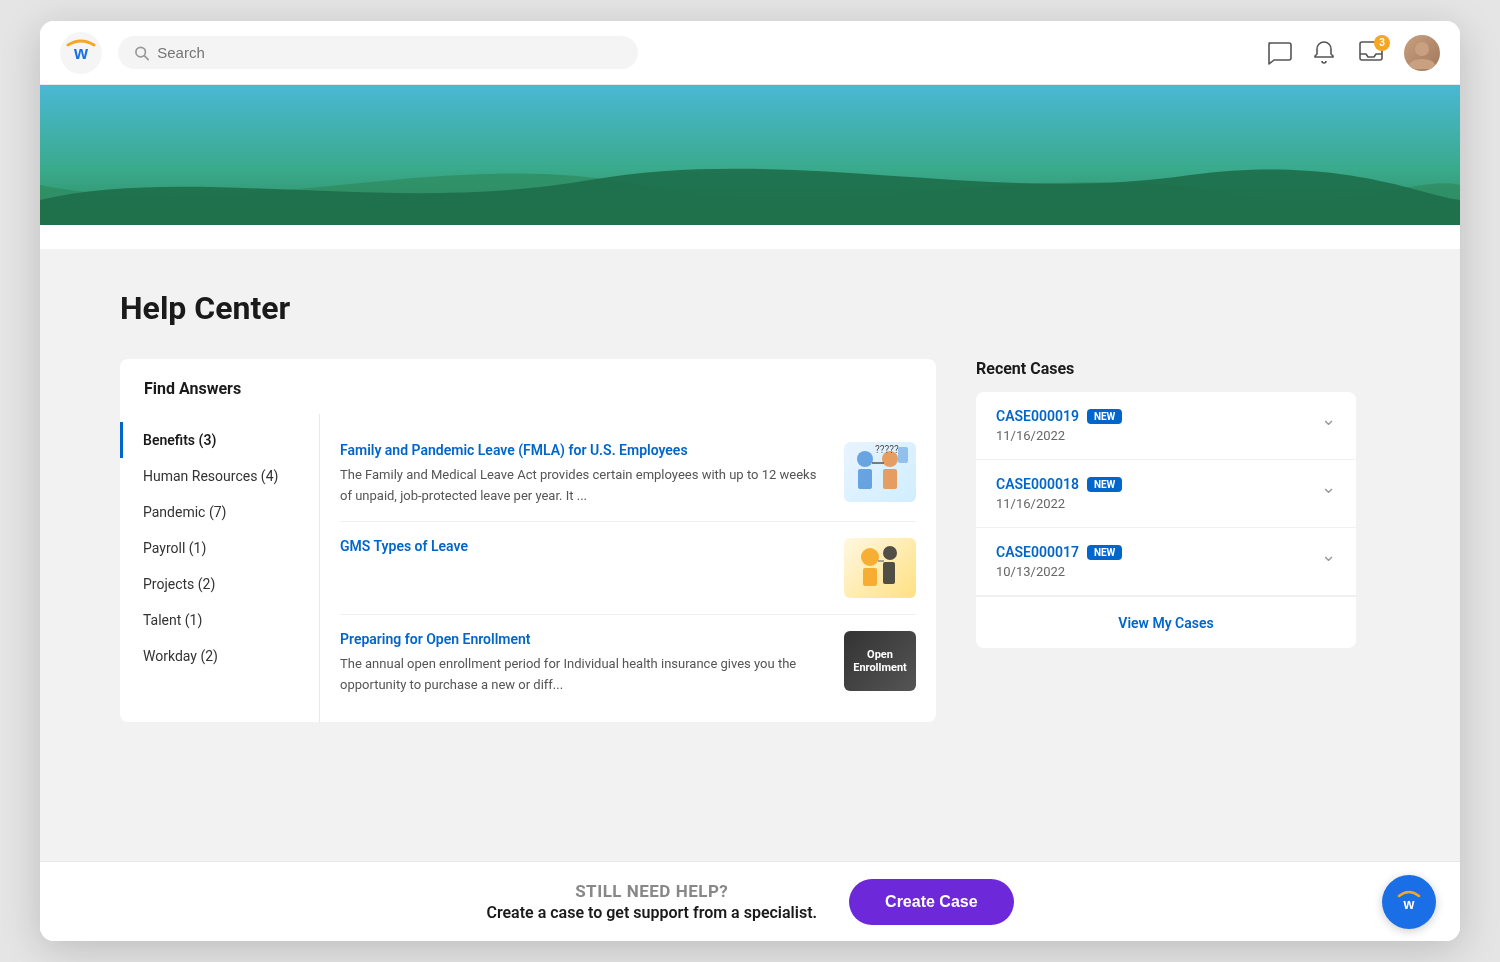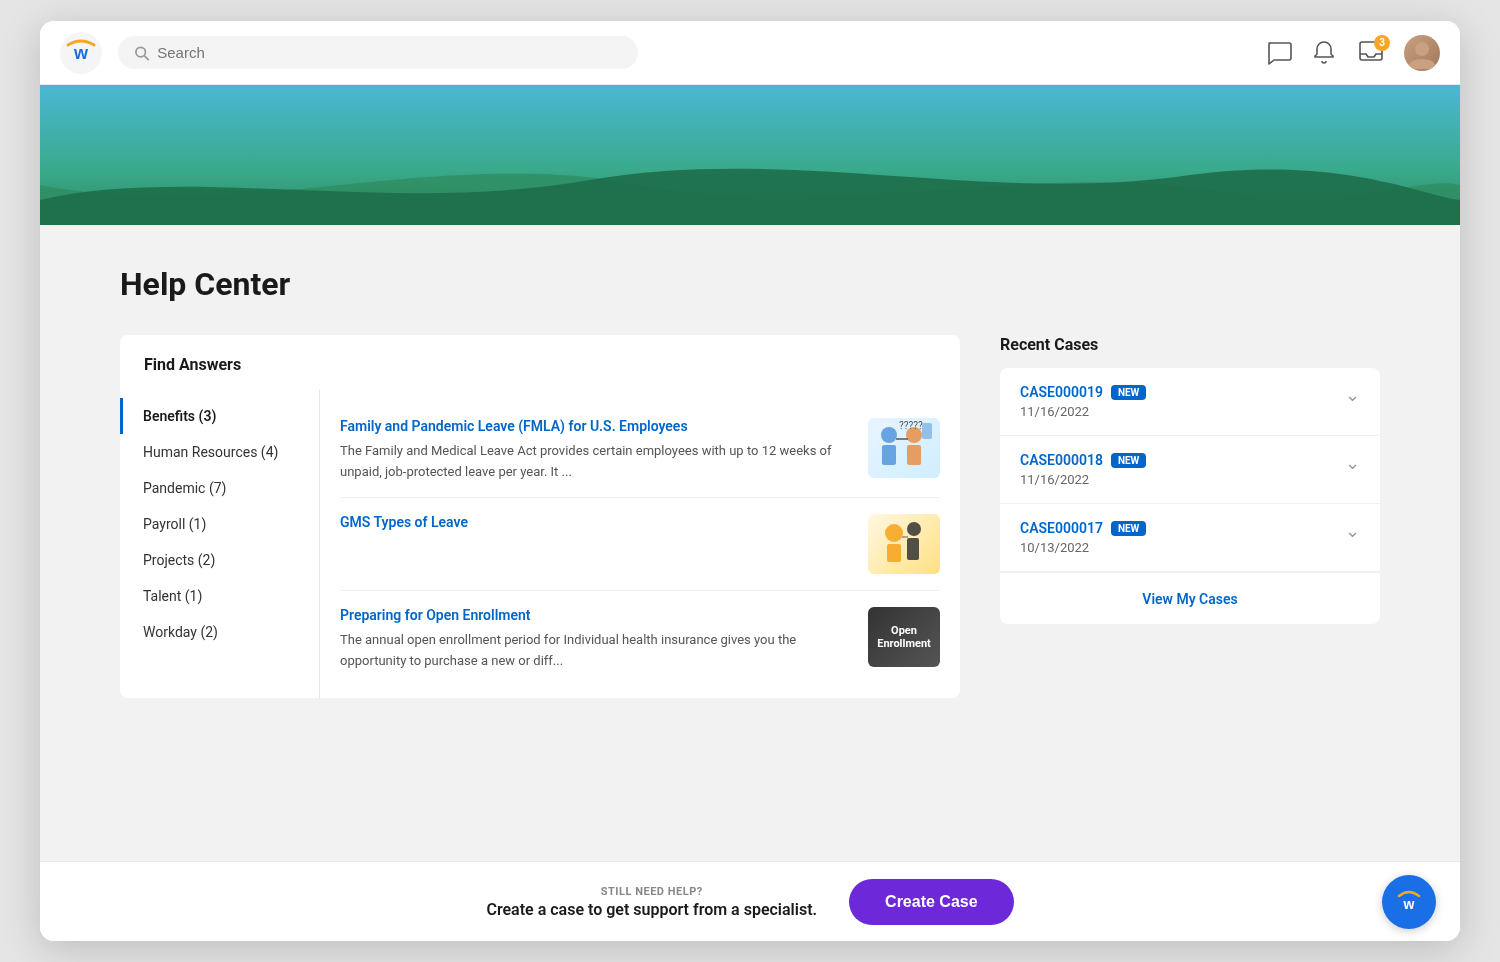--- a/index.html
+++ b/index.html
@@ -117,21 +117,22 @@
       bottom: 0;
       left: 0;
       width: 100%;
     }
 
     
     .main-content {
       flex: 1;
       background: #f2f2f2;
       overflow-y: auto;
-      padding: 40px 80px 20px 80px;
+      padding: 40px 104px 20px 80px;
+      margin-top: 24px;
     }
     .page-title {
       font-size: 32px;
       font-weight: 700;
       color: #1a1a1a;
       margin-bottom: 32px;
     }
     .content-layout {
       display: flex;
       gap: 40px;
@@ -314,21 +315,21 @@
       align-items: center;
       justify-content: center;
       gap: 32px;
       flex-shrink: 0;
       position: relative;
     }
     .still-need-help {
       text-align: center;
     }
     .still-need-help-label {
-      font-size: 11px;
+      font-size: 17px;
       font-weight: 700;
       color: #888;
       letter-spacing: 0.5px;
       text-transform: uppercase;
       margin-bottom: 2px;
     }
     .still-need-help-desc {
       font-size: 16px;
       font-weight: 600;
       color: #1a1a1a;

